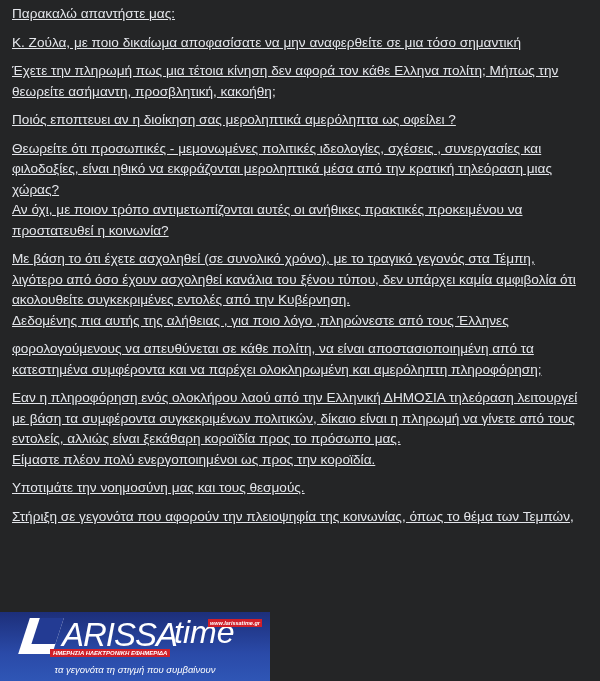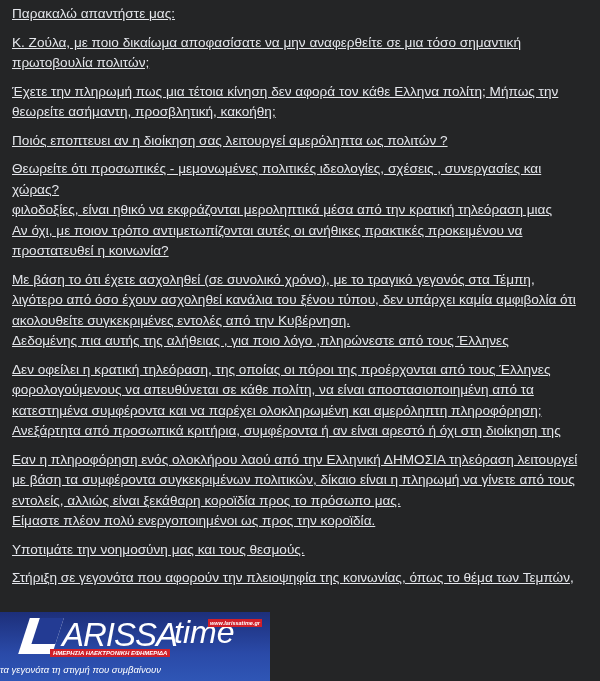--- a/index.html
+++ b/index.html
@@ -43,60 +43,57 @@
     position:absolute; left:208px; top:7px;
     background:#d0202a; color:#fff; font-size:5.5px; font-style:italic; font-weight:bold;
     padding:1px 2px;
   }
   .logo .tag {
     position:absolute; left:50px; top:37px;
     background:#d0202a; color:#fff; font-size:6px; font-weight:bold; font-style:italic;
     padding:1px 3px; white-space:nowrap;
   }
   .logo .slogan {
-    position:absolute; left:0; width:270px; top:52px; 
+    position:absolute; left:0; width:270px; top:52px; text-align:center;
     font-size:9.5px; font-style:italic; color:#fff;
   }
 </style>
 </head>
 <body>
 
 <div class="post">
   <p>
       <span>Παρακαλώ απαντήστε μας:</span>
     </p>
   <p>
       <span>Κ. Ζούλα, με ποιο δικαίωμα αποφασίσατε να μην αναφερθείτε σε μια τόσο σημαντική</span>
-      <span>πρωτοβουλία πολιτών;</span>
     </p>
   <p>
       <span>Έχετε την πληρωμή πως μια τέτοια κίνηση  δεν αφορά τον κάθε Ελληνα πολίτη; Μήπως την</span>
       <span>θεωρείτε ασήμαντη, προσβλητική, κακοήθη;</span>
     </p>
   <p>
-      <span>Ποιός εποπτευει αν η διοίκηση σας λειτουργεί  αμερόληπτα ως πολιτών ?</span>
+      <span>Ποιός εποπτευει αν η διοίκηση σας μεροληπτικά  αμερόληπτα ως οφείλει ?</span>
     </p>
   <p>
       <span>Θεωρείτε ότι  προσωπικές - μεμονωμένες πολιτικές ιδεολογίες, σχέσεις , συνεργασίες και</span>
+      <span>φιλοδοξίες, είναι ηθικό να εκφράζονται μεροληπτικά μέσα από την κρατική τηλεόραση μιας</span>
       <span>χώρας?</span>
-      <span>φιλοδοξίες, είναι ηθικό να εκφράζονται μεροληπτικά μέσα από την κρατική τηλεόραση μιας</span>
       <span>Αν όχι, με ποιον τρόπο αντιμετωπίζονται αυτές οι ανήθικες πρακτικές προκειμένου να</span>
       <span>προστατευθεί η κοινωνία?</span>
     </p>
   <p>
       <span>Με βάση το ότι έχετε ασχοληθεί (σε συνολικό χρόνο), με το τραγικό γεγονός στα Τέμπη,</span>
       <span>λιγότερο από όσο έχουν ασχοληθεί κανάλια του ξένου τύπου, δεν υπάρχει καμία αμφιβολία ότι</span>
       <span>ακολουθείτε συγκεκριμένες εντολές από την Κυβέρνηση.</span>
       <span>Δεδομένης πια αυτής της αλήθειας , για ποιο λόγο ,πληρώνεστε από τους Έλληνες</span>
     </p>
   <p>
-      <span>Δεν οφείλει η κρατική τηλεόραση, της οποίας οι πόροι της προέρχονται από τους Έλληνες</span>
       <span>φορολογούμενους να απευθύνεται σε κάθε πολίτη, να είναι αποστασιοποιημένη από τα</span>
       <span>κατεστημένα συμφέροντα και να παρέχει ολοκληρωμένη και αμερόληπτη πληροφόρηση;</span>
-      <span>Ανεξάρτητα από προσωπικά κριτήρια, συμφέροντα ή αν είναι αρεστό ή όχι  στη διοίκηση της</span>
     </p>
   <p>
       <span>Εαν η πληροφόρηση ενός ολοκλήρου λαού από την Ελληνική ΔΗΜΟΣΙΑ τηλεόραση  λειτουργεί</span>
       <span>με βάση τα συμφέροντα συγκεκριμένων πολιτικών, δίκαιο είναι η πληρωμή να γίνετε από τους</span>
       <span>εντολείς, αλλιώς είναι ξεκάθαρη κοροϊδία  προς το πρόσωπο μας.</span>
       <span>Είμαστε πλέον πολύ ενεργοποιημένοι ως προς την κοροϊδία.</span>
     </p>
   <p>
       <span>Υποτιμάτε την νοημοσύνη μας  και τους θεσμούς.</span>
     </p>

